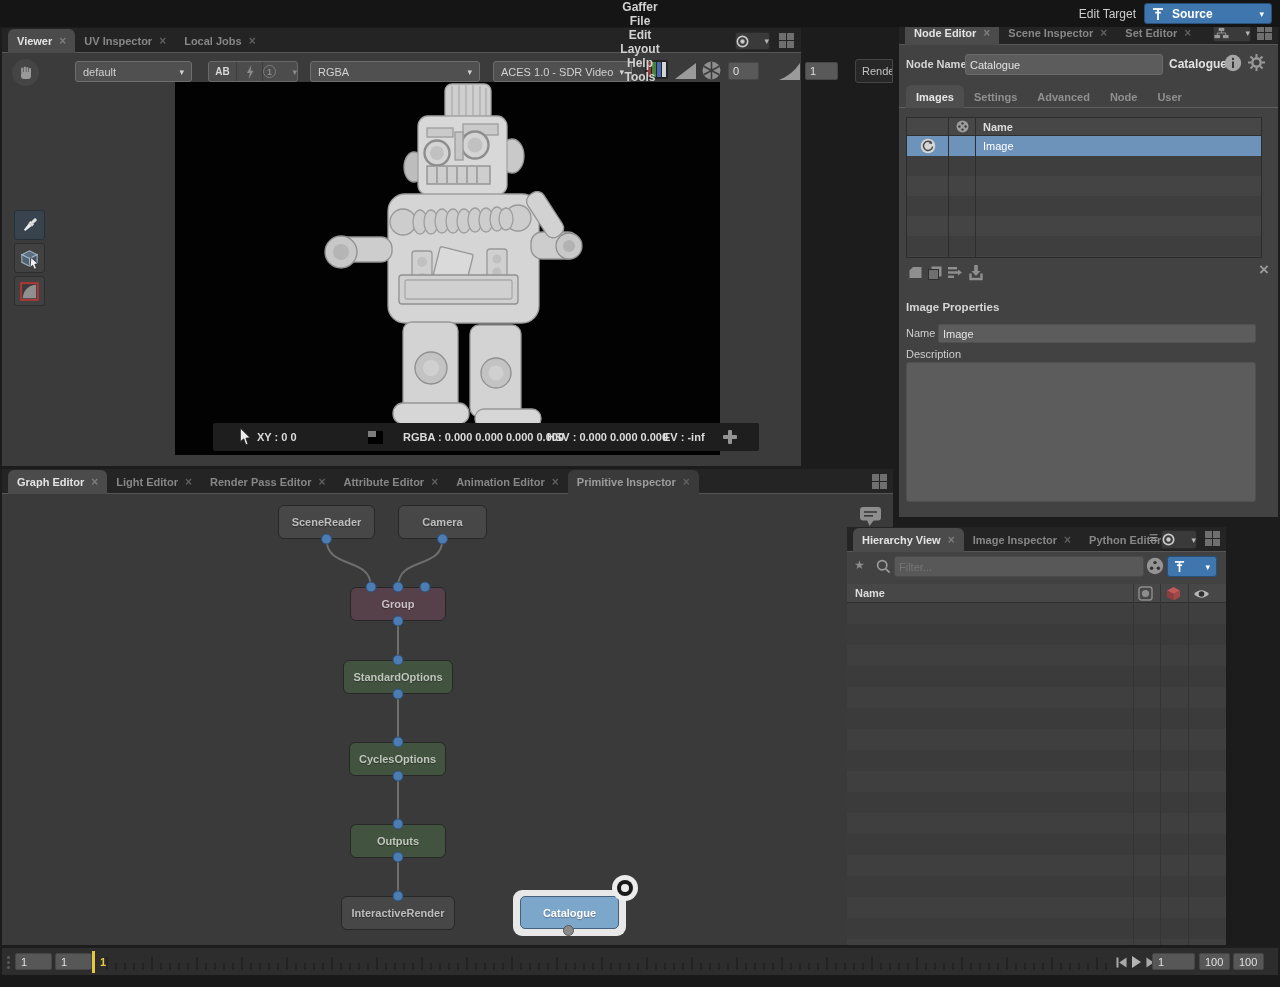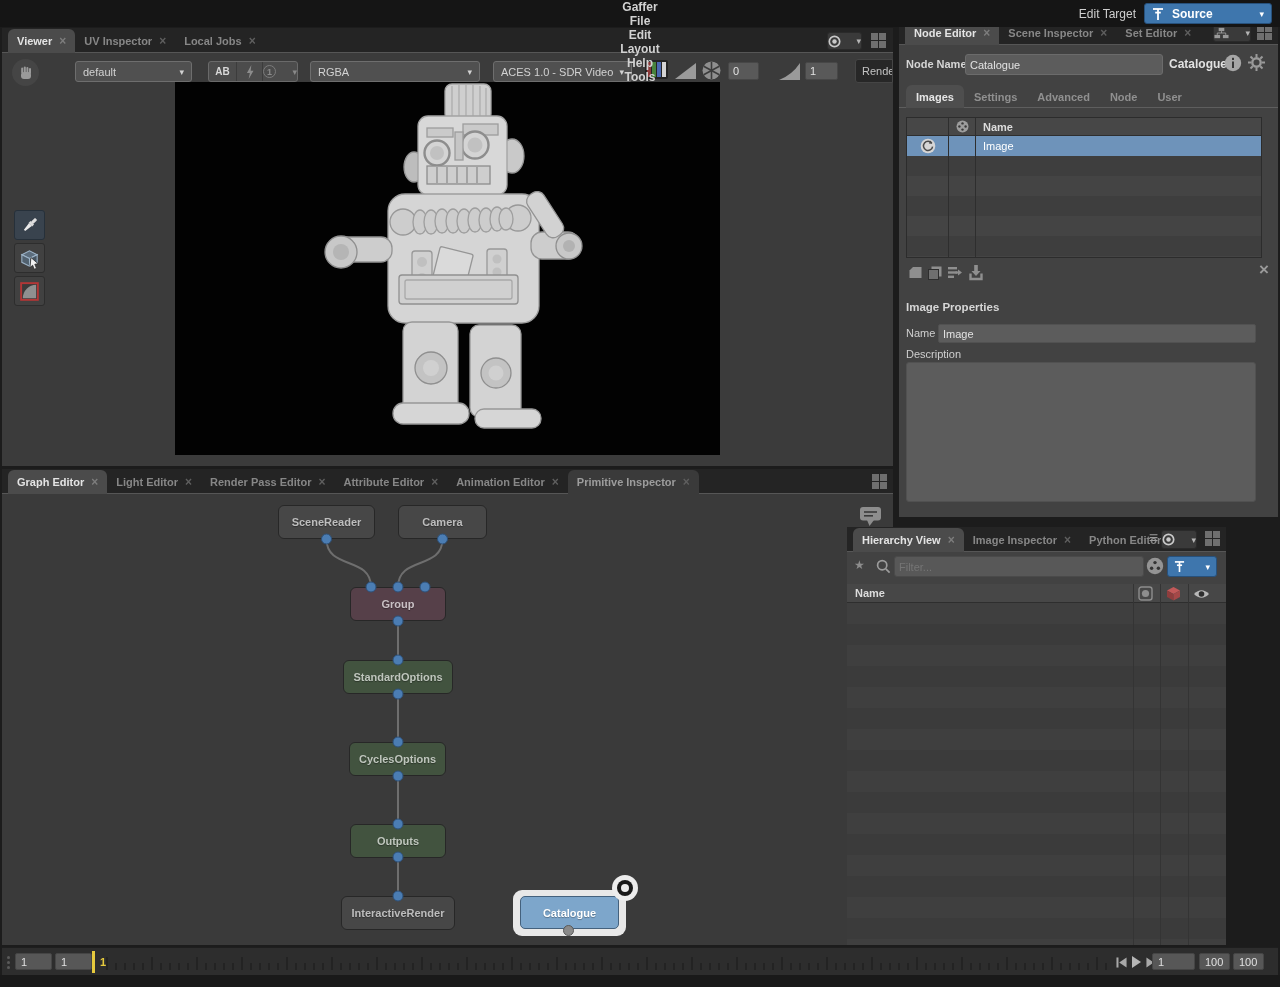--- a/index.html
+++ b/index.html
@@ -38,21 +38,21 @@
   .mini-btn { background:#3a3a3a; border:1px solid #2a2a2a; border-radius:3px;
     display:flex; align-items:center; justify-content:center; gap:5px; }
 
   
   .dropdown { background:#505050; border:1px solid #6e6e6e; border-radius:3px;
     display:flex; align-items:center; padding:0 7px; font-size:11px; color:#d2d2d2; }
   .tfield { background:#595959; border:1px solid #474747; border-radius:2px;
     font-size:11px; color:#e2e2e2; padding:0 4px; font-family:inherit; outline:none; }
 
   
-  #viewer-panel { left:2px; top:28px; width:891px; height:438px; background:#3b3b3b; }
+  #viewer-panel { left:2px; top:28px; width:799px; height:438px; background:#3b3b3b; }
   #viewport { position:absolute; left:173px; top:54px; width:545px; height:373px; background:#020202; z-index:1; }
   #vstatus { position:absolute; left:211px; top:395px; width:546px; height:28px;
     background:#1e1e1e; border-radius:2px; z-index:5; font-weight:bold; color:#dcdcdc; }
   #vstatus span { position:absolute; top:8px; white-space:nowrap; }
   .toolbtn { position:absolute; left:12px; width:31px; height:30px; background:#414141;
     border:1px solid #2d2d2d; border-radius:3px; display:flex; align-items:center; justify-content:center; z-index:6; }
   .toolbtn.sel { background:#39434e; border-color:#26303a; }
   .seg-group { position:absolute; display:flex; height:21px; background:#4c4c4c;
     border:1px solid #6a6a6a; border-radius:3px; overflow:hidden; }
   .seg { display:flex; align-items:center; justify-content:center; border-right:1px solid #3c3c3c; color:#d8d8d8; font-weight:bold; }
@@ -344,20 +344,36 @@
       <polygon points="13.5,11 21,17.5 17.5,18 19.3,22.3 17,23.2 15.3,19 12.5,21.5" fill="#f2f2f2" stroke="#2a2a2a" stroke-width="0.8"></polygon>
     </svg>
   </div>
   <div class="toolbtn" style="top:248px;">
     <svg width="19" height="19" viewBox="0 0 20 20">
         <rect x="1.2" y="1.2" width="17.6" height="17.6" fill="#3a3a3a" stroke="#b23636" stroke-width="2"></rect>
         <path d="M3,17 A14,14 0 0 1 17,3 L17,17 Z" fill="#8f8f8f"></path>
       </svg>
   </div>
 
+  <div id="vstatus">
+    <svg style="position:absolute; left:26px; top:5px;" width="13" height="18" viewBox="0 0 13 19">
+        <polygon points="1,0 1,14.5 4.6,11.5 6.8,17.8 9.2,16.9 7,10.8 11.5,10.4" fill="#ececec" stroke="#222" stroke-width="1"></polygon>
+      </svg>
+    <span style="left:44px;">XY : 0 0</span>
+    <div style="position:absolute; left:155px; top:8px; width:15px; height:13px; background:#000;">
+      <div style="width:8px; height:6px; background:#7c7c7c;"></div>
+    </div>
+    <span style="left:190px;">RGBA : 0.000 0.000 0.000 0.000</span>
+    <span style="left:334px;">HSV : 0.000 0.000 0.000</span>
+    <span style="left:450px;">EV : -inf</span>
+    <svg style="position:absolute; left:508px; top:5px;" width="18" height="18" viewBox="0 0 18 18">
+        <rect x="7" y="2" width="4" height="14" rx="1" fill="#939393"></rect>
+        <rect x="2" y="7" width="14" height="4" rx="1" fill="#939393"></rect>
+      </svg>
+  </div>
 </div>
 
 <div class="panel" id="node-editor-panel">
   <div class="tabbar">
     <div class="tab active">
       <span>Node Editor</span>
       <span class="close">×</span>
     </div>
     <div class="tab">
       <span>Scene Inspector</span>

